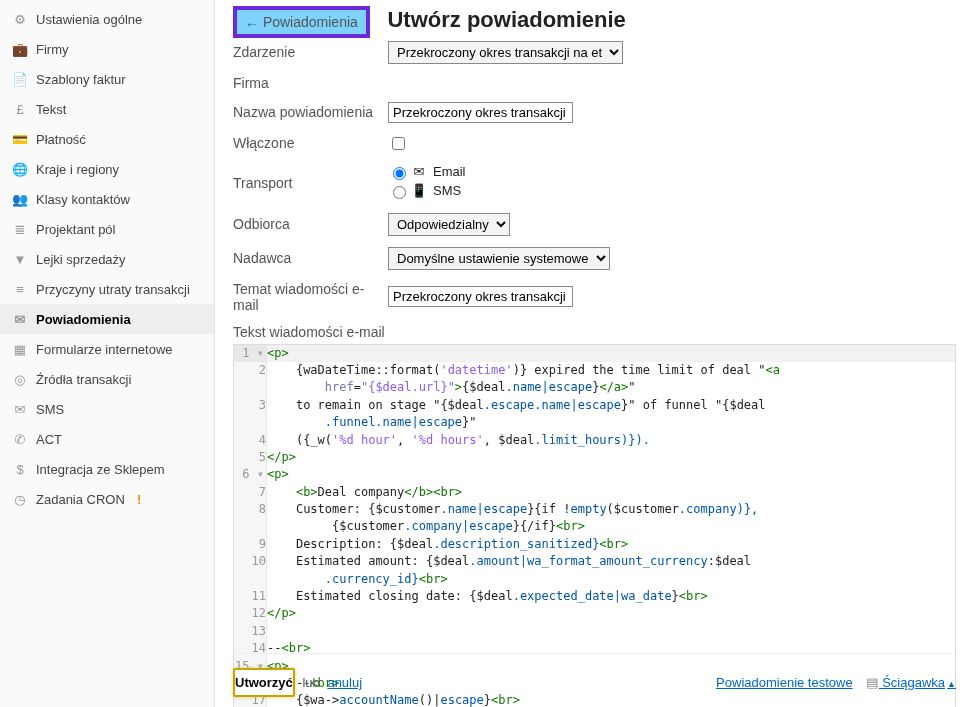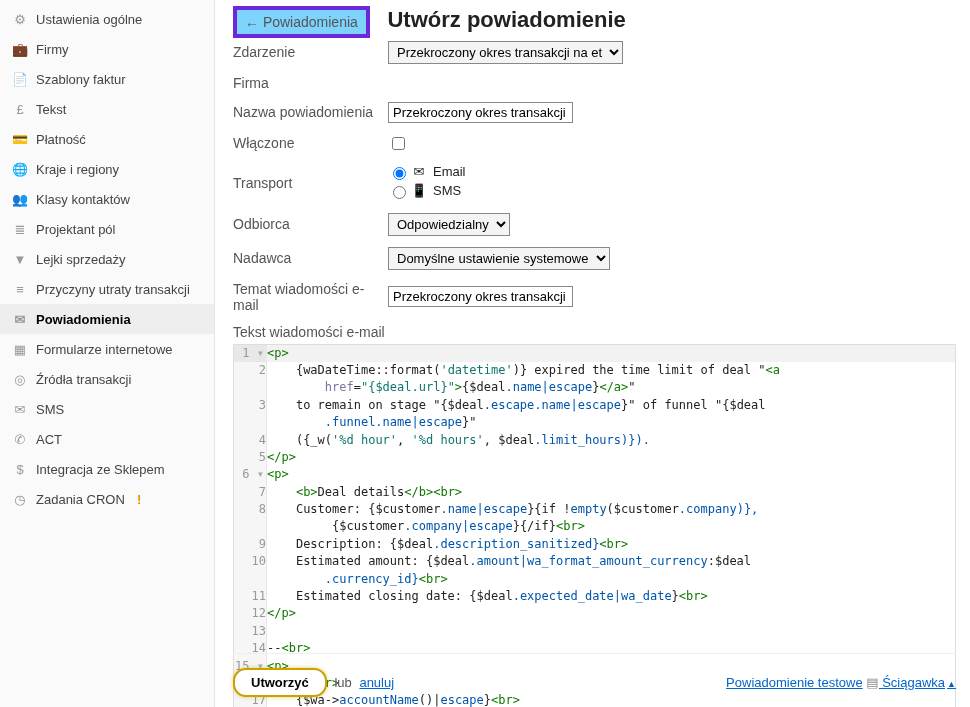--- a/index.html
+++ b/index.html
@@ -25,26 +25,26 @@
 .editor{border:1px solid #ddd;margin-top:4px;font-family:Consolas,Menlo,monospace;font-size:12px;line-height:1.45}
 .gutter{background:#f6f6f6;color:#999;text-align:right;padding-right:8px;width:32px;user-select:none;border-right:1px solid #e8e8e8}
 .editor table{border-collapse:collapse;width:100%}
 .editor td{vertical-align:top;padding:0}
 .lncell{padding-left:6px;white-space:pre-wrap;word-break:break-all}
 .editor tr.cur .gutter{background:#e8e8e8}
 .editor tr.cur .lncell{background:#f2f2f2}
 .fold{color:#aaa;padding-right:2px}
 .tag{color:#170}
 .attr{color:#77a}
-.str{color:#0f766e}
+.str{color:#8b5cf6}
 .prop{color:#05a}
 .footer{position:absolute;bottom:10px;left:18px;right:14px;display:flex;align-items:center;justify-content:space-between;border-top:1px solid #eee;padding-top:14px}
-.btn-create{background:#fff;border:2px solid #c9a200;border-radius:13px;padding:5px 16px;font-weight:bold;font-size:13px;cursor:pointer;box-shadow:0 0 4px rgba(200,160,0,.5)}
+.btn-create{background:#fff;border:2px solid #c9a200;border-radius:2px;padding:5px 0;font-weight:bold;font-size:13px;cursor:pointer;box-shadow:0 0 4px rgba(200,160,0,.5)}
 .footer a{color:#06c}
-.ft-right a{}
+.ft-right a{margin-left:10px}
 .ft-or{margin:0 4px;color:#555}
 .tri{font-size:9px;margin-left:2px}
 </style>
 </head>
 <body>
 
 <div class="wrap">
   <div class="sidebar">
     <div class="sb-item">
         <span class="sb-ico">⚙</span>
@@ -193,21 +193,21 @@
         <tr>
               <td class="gutter">5</td>
               <td class="lncell"><span class="tag">&lt;/p&gt;</span></td>
             </tr>
         <tr>
               <td class="gutter">6<span class="fold"> ▾</span></td>
               <td class="lncell"><span class="tag">&lt;p&gt;</span></td>
             </tr>
         <tr>
               <td class="gutter">7</td>
-              <td class="lncell"><span>    </span><span class="tag">&lt;b&gt;</span><span>Deal details</span><span class="tag">&lt;/b&gt;&lt;br&gt;</span></td>
+              <td class="lncell"><span>    </span><span class="tag">&lt;b&gt;</span><span>Deal company</span><span class="tag">&lt;/b&gt;&lt;br&gt;</span></td>
             </tr>
         <tr>
               <td class="gutter">8</td>
               <td class="lncell"><span>    Customer: {$customer</span><span class="prop">.name|</span><span class="prop">escape</span><span>}{if !</span><span class="prop">empty</span><span>($customer</span><span class="prop">.company)},</span><br><span>         {$customer</span><span class="prop">.company|</span><span class="prop">escape</span><span>}{/if}</span><span class="tag">&lt;br&gt;</span></td>
             </tr>
         <tr>
               <td class="gutter">9</td>
               <td class="lncell"><span>    Description: {$deal</span><span class="prop">.description_sanitized}</span><span class="tag">&lt;br&gt;</span></td>
             </tr>
         <tr>

